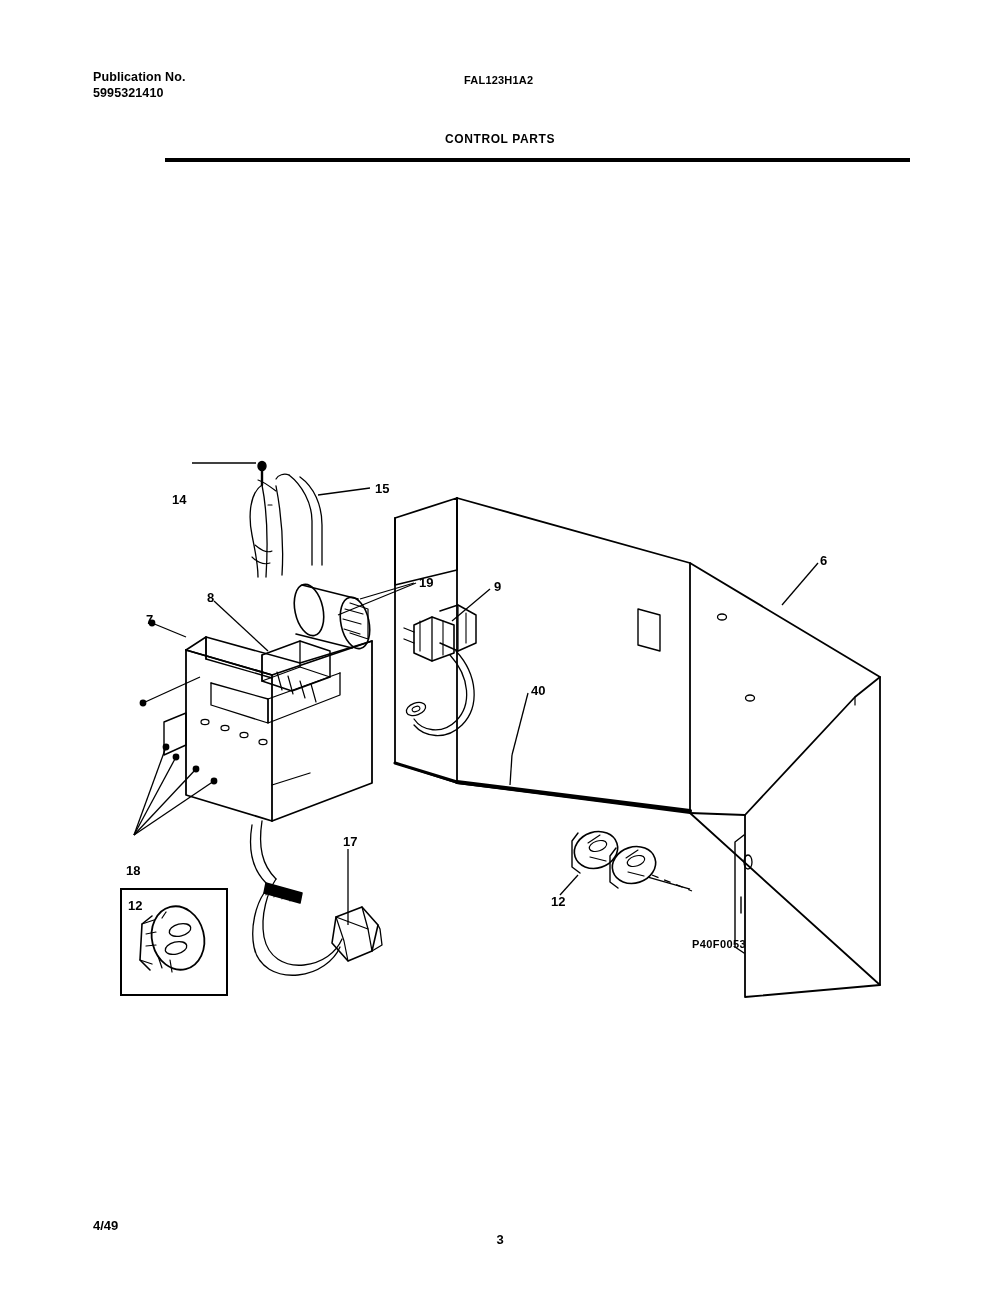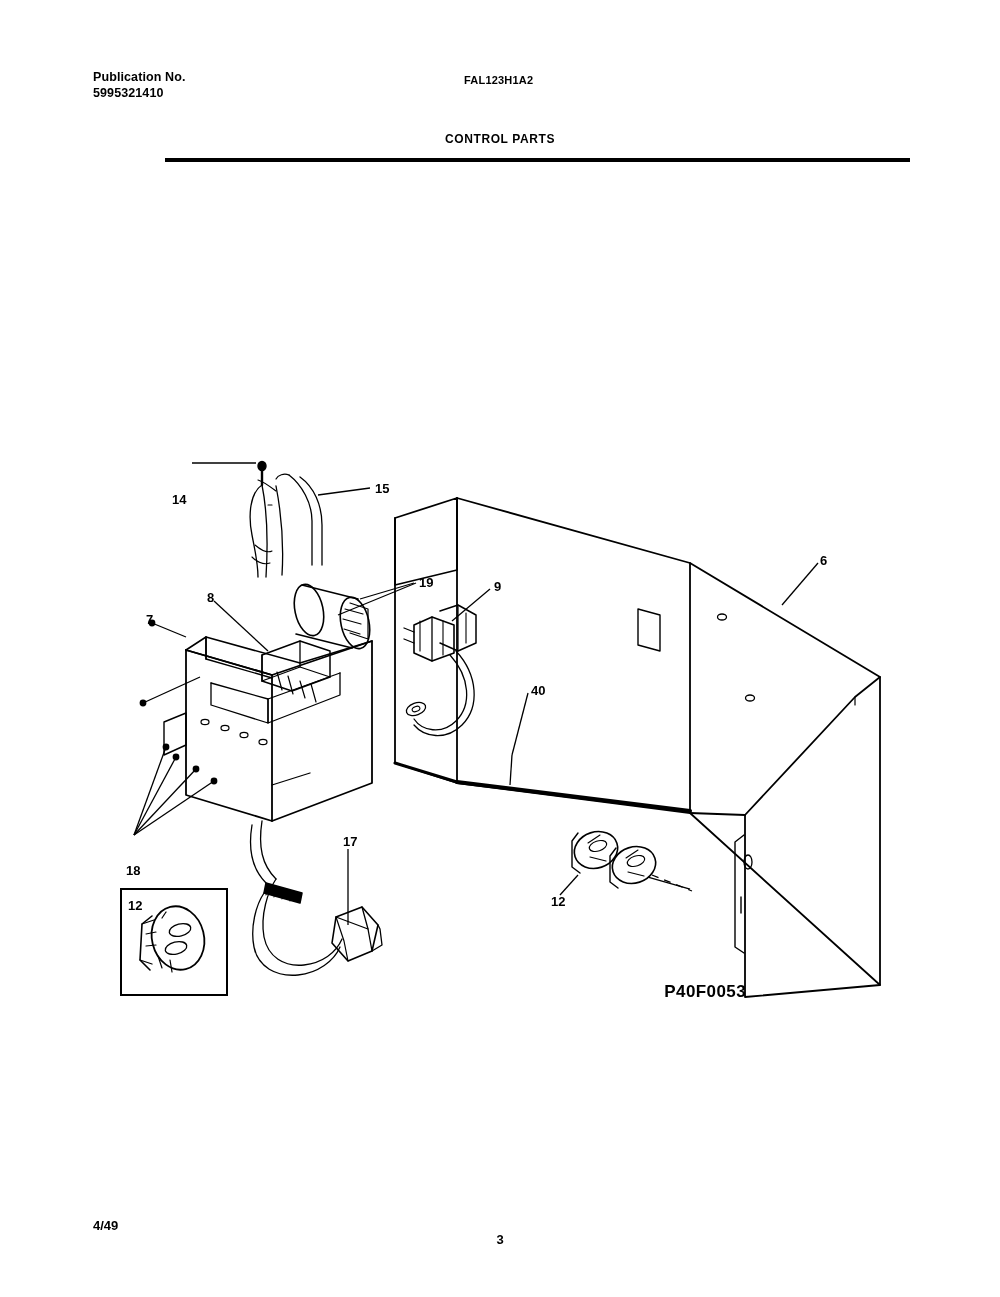--- a/index.html
+++ b/index.html
@@ -60,22 +60,22 @@
   .diagram-wrap {
     position: absolute;
     left: 0;
     top: 185px;
     width: 1000px;
     height: 860px;
   }
   .figure-code {
     position: absolute;
     right: 90px;
-    top: 982px;
-    font-size: 17px;
+    top: 938px;
+    font-size: 11px;
     font-weight: bold;
     letter-spacing: 0.4px;
     margin-left: 8px;
   }
   .footer-date {
     position: absolute;
     left: 93px;
     top: 1218px;
     font-size: 13px;
     font-weight: bold;

